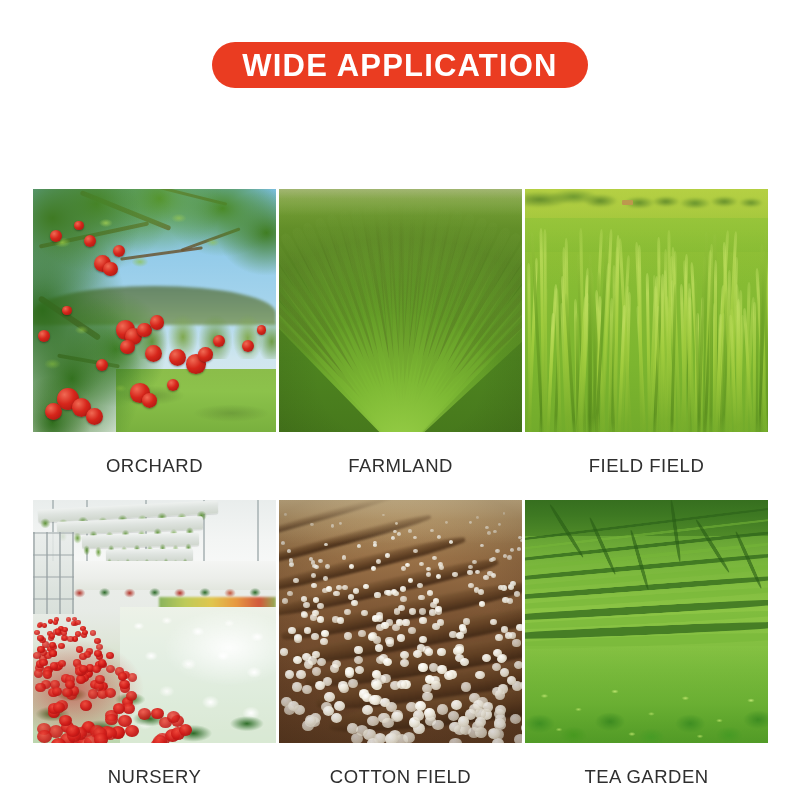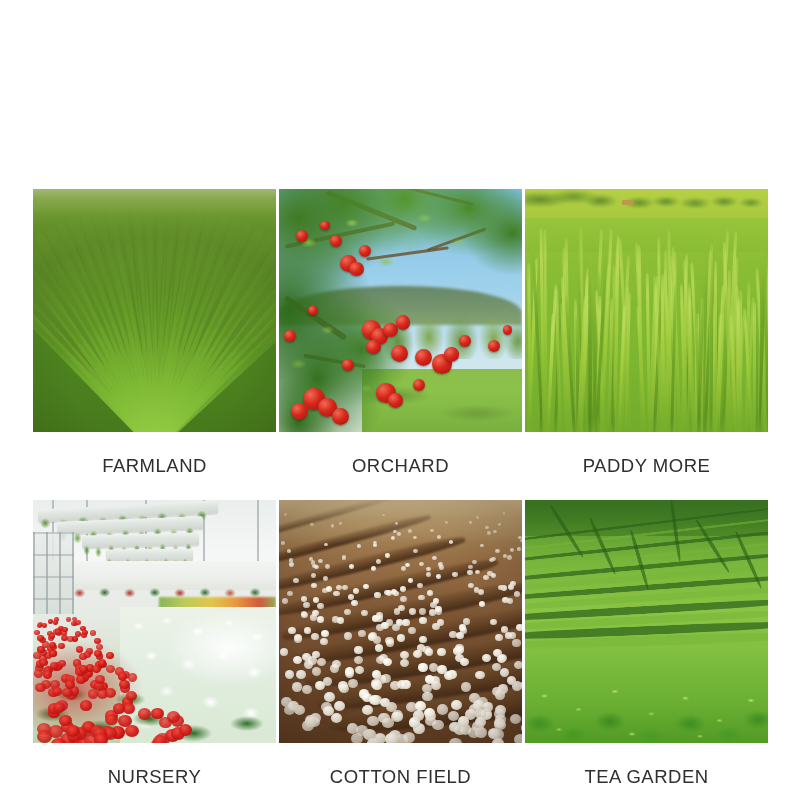--- a/index.html
+++ b/index.html
@@ -404,23 +404,78 @@
       radial-gradient(ellipse 2% 2.4% at 14% 88%, #9fd257 0%, rgba(159,210,87,0) 70%),
       radial-gradient(ellipse 2.2% 2.6% at 44% 92%, #b2dd63 0%, rgba(178,221,99,0) 70%),
       radial-gradient(ellipse 2% 2.4% at 72% 94%, #a4d55a 0%, rgba(164,213,90,0) 70%);
   }
 </style>
 </head>
 <body>
 
 <div class="page">
 
+  <div class="badge-row">
+    <div class="badge">WIDE APPLICATION</div>
+  </div>
 
 
   <div class="grid">
+
+    <div class="cell">
+      <div class="thumb">
+        <div class="layer orch-sky"></div>
+        <div class="orch-hills"></div>
+        <div class="orch-far-trees"></div>
+        <div class="orch-grass"></div>
+        <div class="orch-grass-shadow"></div>
+        <div class="layer" id="orchBranches">
+            <div class="orch-branch" style="left: 2%; top: 18%; width: 46%; height: 4px; transform: rotate(-12deg);"></div>
+            <div class="orch-branch" style="left: 18%; top: 8%; width: 40%; height: 5px; transform: rotate(22deg);"></div>
+            <div class="orch-branch" style="left: 36%; top: 26%; width: 34%; height: 3px; transform: rotate(-8deg);"></div>
+            <div class="orch-branch" style="left: 0%; top: 52%; width: 30%; height: 6px; transform: rotate(34deg);"></div>
+            <div class="orch-branch" style="left: 50%; top: 2%; width: 30%; height: 3px; transform: rotate(14deg);"></div>
+            <div class="orch-branch" style="left: 60%; top: 20%; width: 26%; height: 3px; transform: rotate(-20deg);"></div>
+            <div class="orch-branch" style="left: 10%; top: 70%; width: 26%; height: 4px; transform: rotate(10deg);"></div>
+          </div>
+        <div class="layer orch-canopy"></div>
+        <div class="layer orch-leaves"></div>
+        <div class="layer" id="orchApples">
+            <div class="apple" style="left: 25%; top: 27%; width: 7%; height: 7%;"></div>
+            <div class="apple" style="left: 29%; top: 30%; width: 6%; height: 6%;"></div>
+            <div class="apple" style="left: 21%; top: 19%; width: 5%; height: 5%;"></div>
+            <div class="apple" style="left: 33%; top: 23%; width: 5%; height: 5%;"></div>
+            <div class="apple" style="left: 7%; top: 17%; width: 5%; height: 5%;"></div>
+            <div class="apple" style="left: 17%; top: 13%; width: 4%; height: 4%;"></div>
+            <div class="apple" style="left: 34%; top: 54%; width: 8%; height: 8%;"></div>
+            <div class="apple" style="left: 38%; top: 57%; width: 7%; height: 7%;"></div>
+            <div class="apple" style="left: 43%; top: 55%; width: 6%; height: 6%;"></div>
+            <div class="apple" style="left: 48%; top: 52%; width: 6%; height: 6%;"></div>
+            <div class="apple" style="left: 36%; top: 62%; width: 6%; height: 6%;"></div>
+            <div class="apple" style="left: 46%; top: 64%; width: 7%; height: 7%;"></div>
+            <div class="apple" style="left: 56%; top: 66%; width: 7%; height: 7%;"></div>
+            <div class="apple" style="left: 63%; top: 68%; width: 8%; height: 8%;"></div>
+            <div class="apple" style="left: 68%; top: 65%; width: 6%; height: 6%;"></div>
+            <div class="apple" style="left: 10%; top: 82%; width: 9%; height: 9%;"></div>
+            <div class="apple" style="left: 16%; top: 86%; width: 8%; height: 8%;"></div>
+            <div class="apple" style="left: 5%; top: 88%; width: 7%; height: 7%;"></div>
+            <div class="apple" style="left: 22%; top: 90%; width: 7%; height: 7%;"></div>
+            <div class="apple" style="left: 40%; top: 80%; width: 8%; height: 8%;"></div>
+            <div class="apple" style="left: 45%; top: 84%; width: 6%; height: 6%;"></div>
+            <div class="apple" style="left: 74%; top: 60%; width: 5%; height: 5%;"></div>
+            <div class="apple" style="left: 86%; top: 62%; width: 5%; height: 5%;"></div>
+            <div class="apple" style="left: 92%; top: 56%; width: 4%; height: 4%;"></div>
+            <div class="apple" style="left: 2%; top: 58%; width: 5%; height: 5%;"></div>
+            <div class="apple" style="left: 12%; top: 48%; width: 4%; height: 4%;"></div>
+            <div class="apple" style="left: 26%; top: 70%; width: 5%; height: 5%;"></div>
+            <div class="apple" style="left: 55%; top: 78%; width: 5%; height: 5%;"></div>
+          </div>
+      </div>
+      <div class="caption">ORCHARD</div>
+    </div>
 
     <div class="cell">
       <div class="thumb">
         <div class="layer farm-bg"></div>
         <div class="layer farm-rows" id="farmRows">
             <div class="farm-soil" style="transform: translateX(-50%) rotate(-45.8798deg);"></div>
             <div class="farm-soil" style="transform: translateX(-50%) rotate(-42.8118deg);"></div>
             <div class="farm-soil" style="transform: translateX(-50%) rotate(-39.7243deg);"></div>
             <div class="farm-soil" style="transform: translateX(-50%) rotate(-36.8125deg);"></div>
             <div class="farm-soil" style="transform: translateX(-50%) rotate(-33.4424deg);"></div>
@@ -479,72 +534,20 @@
             <div class="farm-row" style="transform: translateX(-50%) rotate(34.9867deg); opacity: 0.81;"></div>
             <div class="farm-row" style="transform: translateX(-50%) rotate(38.2902deg); opacity: 0.87;"></div>
             <div class="farm-row" style="transform: translateX(-50%) rotate(41.2312deg); opacity: 0.96;"></div>
             <div class="farm-row" style="transform: translateX(-50%) rotate(44.0135deg); opacity: 0.9;"></div>
             <div class="farm-row" style="transform: translateX(-50%) rotate(47.2027deg); opacity: 0.77;"></div>
           </div>
         <div class="layer farm-haze"></div>
         <div class="layer farm-vig"></div>
       </div>
       <div class="caption">FARMLAND</div>
-    </div>
-
-    <div class="cell">
-      <div class="thumb">
-        <div class="layer orch-sky"></div>
-        <div class="orch-hills"></div>
-        <div class="orch-far-trees"></div>
-        <div class="orch-grass"></div>
-        <div class="orch-grass-shadow"></div>
-        <div class="layer" id="orchBranches">
-            <div class="orch-branch" style="left: 2%; top: 18%; width: 46%; height: 4px; transform: rotate(-12deg);"></div>
-            <div class="orch-branch" style="left: 18%; top: 8%; width: 40%; height: 5px; transform: rotate(22deg);"></div>
-            <div class="orch-branch" style="left: 36%; top: 26%; width: 34%; height: 3px; transform: rotate(-8deg);"></div>
-            <div class="orch-branch" style="left: 0%; top: 52%; width: 30%; height: 6px; transform: rotate(34deg);"></div>
-            <div class="orch-branch" style="left: 50%; top: 2%; width: 30%; height: 3px; transform: rotate(14deg);"></div>
-            <div class="orch-branch" style="left: 60%; top: 20%; width: 26%; height: 3px; transform: rotate(-20deg);"></div>
-            <div class="orch-branch" style="left: 10%; top: 70%; width: 26%; height: 4px; transform: rotate(10deg);"></div>
-          </div>
-        <div class="layer orch-canopy"></div>
-        <div class="layer orch-leaves"></div>
-        <div class="layer" id="orchApples">
-            <div class="apple" style="left: 25%; top: 27%; width: 7%; height: 7%;"></div>
-            <div class="apple" style="left: 29%; top: 30%; width: 6%; height: 6%;"></div>
-            <div class="apple" style="left: 21%; top: 19%; width: 5%; height: 5%;"></div>
-            <div class="apple" style="left: 33%; top: 23%; width: 5%; height: 5%;"></div>
-            <div class="apple" style="left: 7%; top: 17%; width: 5%; height: 5%;"></div>
-            <div class="apple" style="left: 17%; top: 13%; width: 4%; height: 4%;"></div>
-            <div class="apple" style="left: 34%; top: 54%; width: 8%; height: 8%;"></div>
-            <div class="apple" style="left: 38%; top: 57%; width: 7%; height: 7%;"></div>
-            <div class="apple" style="left: 43%; top: 55%; width: 6%; height: 6%;"></div>
-            <div class="apple" style="left: 48%; top: 52%; width: 6%; height: 6%;"></div>
-            <div class="apple" style="left: 36%; top: 62%; width: 6%; height: 6%;"></div>
-            <div class="apple" style="left: 46%; top: 64%; width: 7%; height: 7%;"></div>
-            <div class="apple" style="left: 56%; top: 66%; width: 7%; height: 7%;"></div>
-            <div class="apple" style="left: 63%; top: 68%; width: 8%; height: 8%;"></div>
-            <div class="apple" style="left: 68%; top: 65%; width: 6%; height: 6%;"></div>
-            <div class="apple" style="left: 10%; top: 82%; width: 9%; height: 9%;"></div>
-            <div class="apple" style="left: 16%; top: 86%; width: 8%; height: 8%;"></div>
-            <div class="apple" style="left: 5%; top: 88%; width: 7%; height: 7%;"></div>
-            <div class="apple" style="left: 22%; top: 90%; width: 7%; height: 7%;"></div>
-            <div class="apple" style="left: 40%; top: 80%; width: 8%; height: 8%;"></div>
-            <div class="apple" style="left: 45%; top: 84%; width: 6%; height: 6%;"></div>
-            <div class="apple" style="left: 74%; top: 60%; width: 5%; height: 5%;"></div>
-            <div class="apple" style="left: 86%; top: 62%; width: 5%; height: 5%;"></div>
-            <div class="apple" style="left: 92%; top: 56%; width: 4%; height: 4%;"></div>
-            <div class="apple" style="left: 2%; top: 58%; width: 5%; height: 5%;"></div>
-            <div class="apple" style="left: 12%; top: 48%; width: 4%; height: 4%;"></div>
-            <div class="apple" style="left: 26%; top: 70%; width: 5%; height: 5%;"></div>
-            <div class="apple" style="left: 55%; top: 78%; width: 5%; height: 5%;"></div>
-          </div>
-      </div>
-      <div class="caption">ORCHARD</div>
     </div>
 
     <div class="cell">
       <div class="thumb">
         <div class="layer paddy-bg"></div>
         <div class="paddy-hill"></div>
         <div class="paddy-hill-dark"></div>
         <div class="paddy-roof"></div>
         <div class="paddy-mid"></div>
         <div class="layer paddy-stalks" id="paddyStalks">
@@ -664,21 +667,21 @@
             <div class="stalk" style="left: 6.46%; height: 88%; transform: rotate(-0.83deg); opacity: 0.96;"></div>
             <div class="stalk dk" style="left: 98.85%; height: 78.3%; transform: rotate(-1.39deg); opacity: 0.84;"></div>
             <div class="stalk" style="left: 31.92%; height: 73.7%; transform: rotate(2.6deg); opacity: 0.71;"></div>
             <div class="stalk" style="left: 1.19%; height: 73.6%; transform: rotate(-0.51deg); opacity: 0.78;"></div>
             <div class="stalk" style="left: 65.05%; height: 77.1%; transform: rotate(1.25deg); opacity: 0.93;"></div>
             <div class="stalk" style="left: 7.89%; height: 87.6%; transform: rotate(-0.33deg); opacity: 0.8;"></div>
             <div class="stalk dk" style="left: 60.48%; height: 65.1%; transform: rotate(1.45deg); opacity: 0.98;"></div>
           </div>
         <div class="layer paddy-fade"></div>
       </div>
-      <div class="caption">PADDY MORE</div>
+      <div class="caption">FIELD FIELD</div>
     </div>
 
     <div class="cell">
       <div class="thumb">
         <div class="layer nur-bg"></div>
         <div class="nur-ceiling"></div>
         <div class="layer" id="nurBeams">
             <div class="nur-beam" style="left: 22%; top: 0%; width: 2px; height: 30%;"></div>
             <div class="nur-beam" style="left: 46%; top: 0%; width: 2px; height: 30%;"></div>
             <div class="nur-beam" style="left: 70%; top: 0%; width: 2px; height: 30%;"></div>

